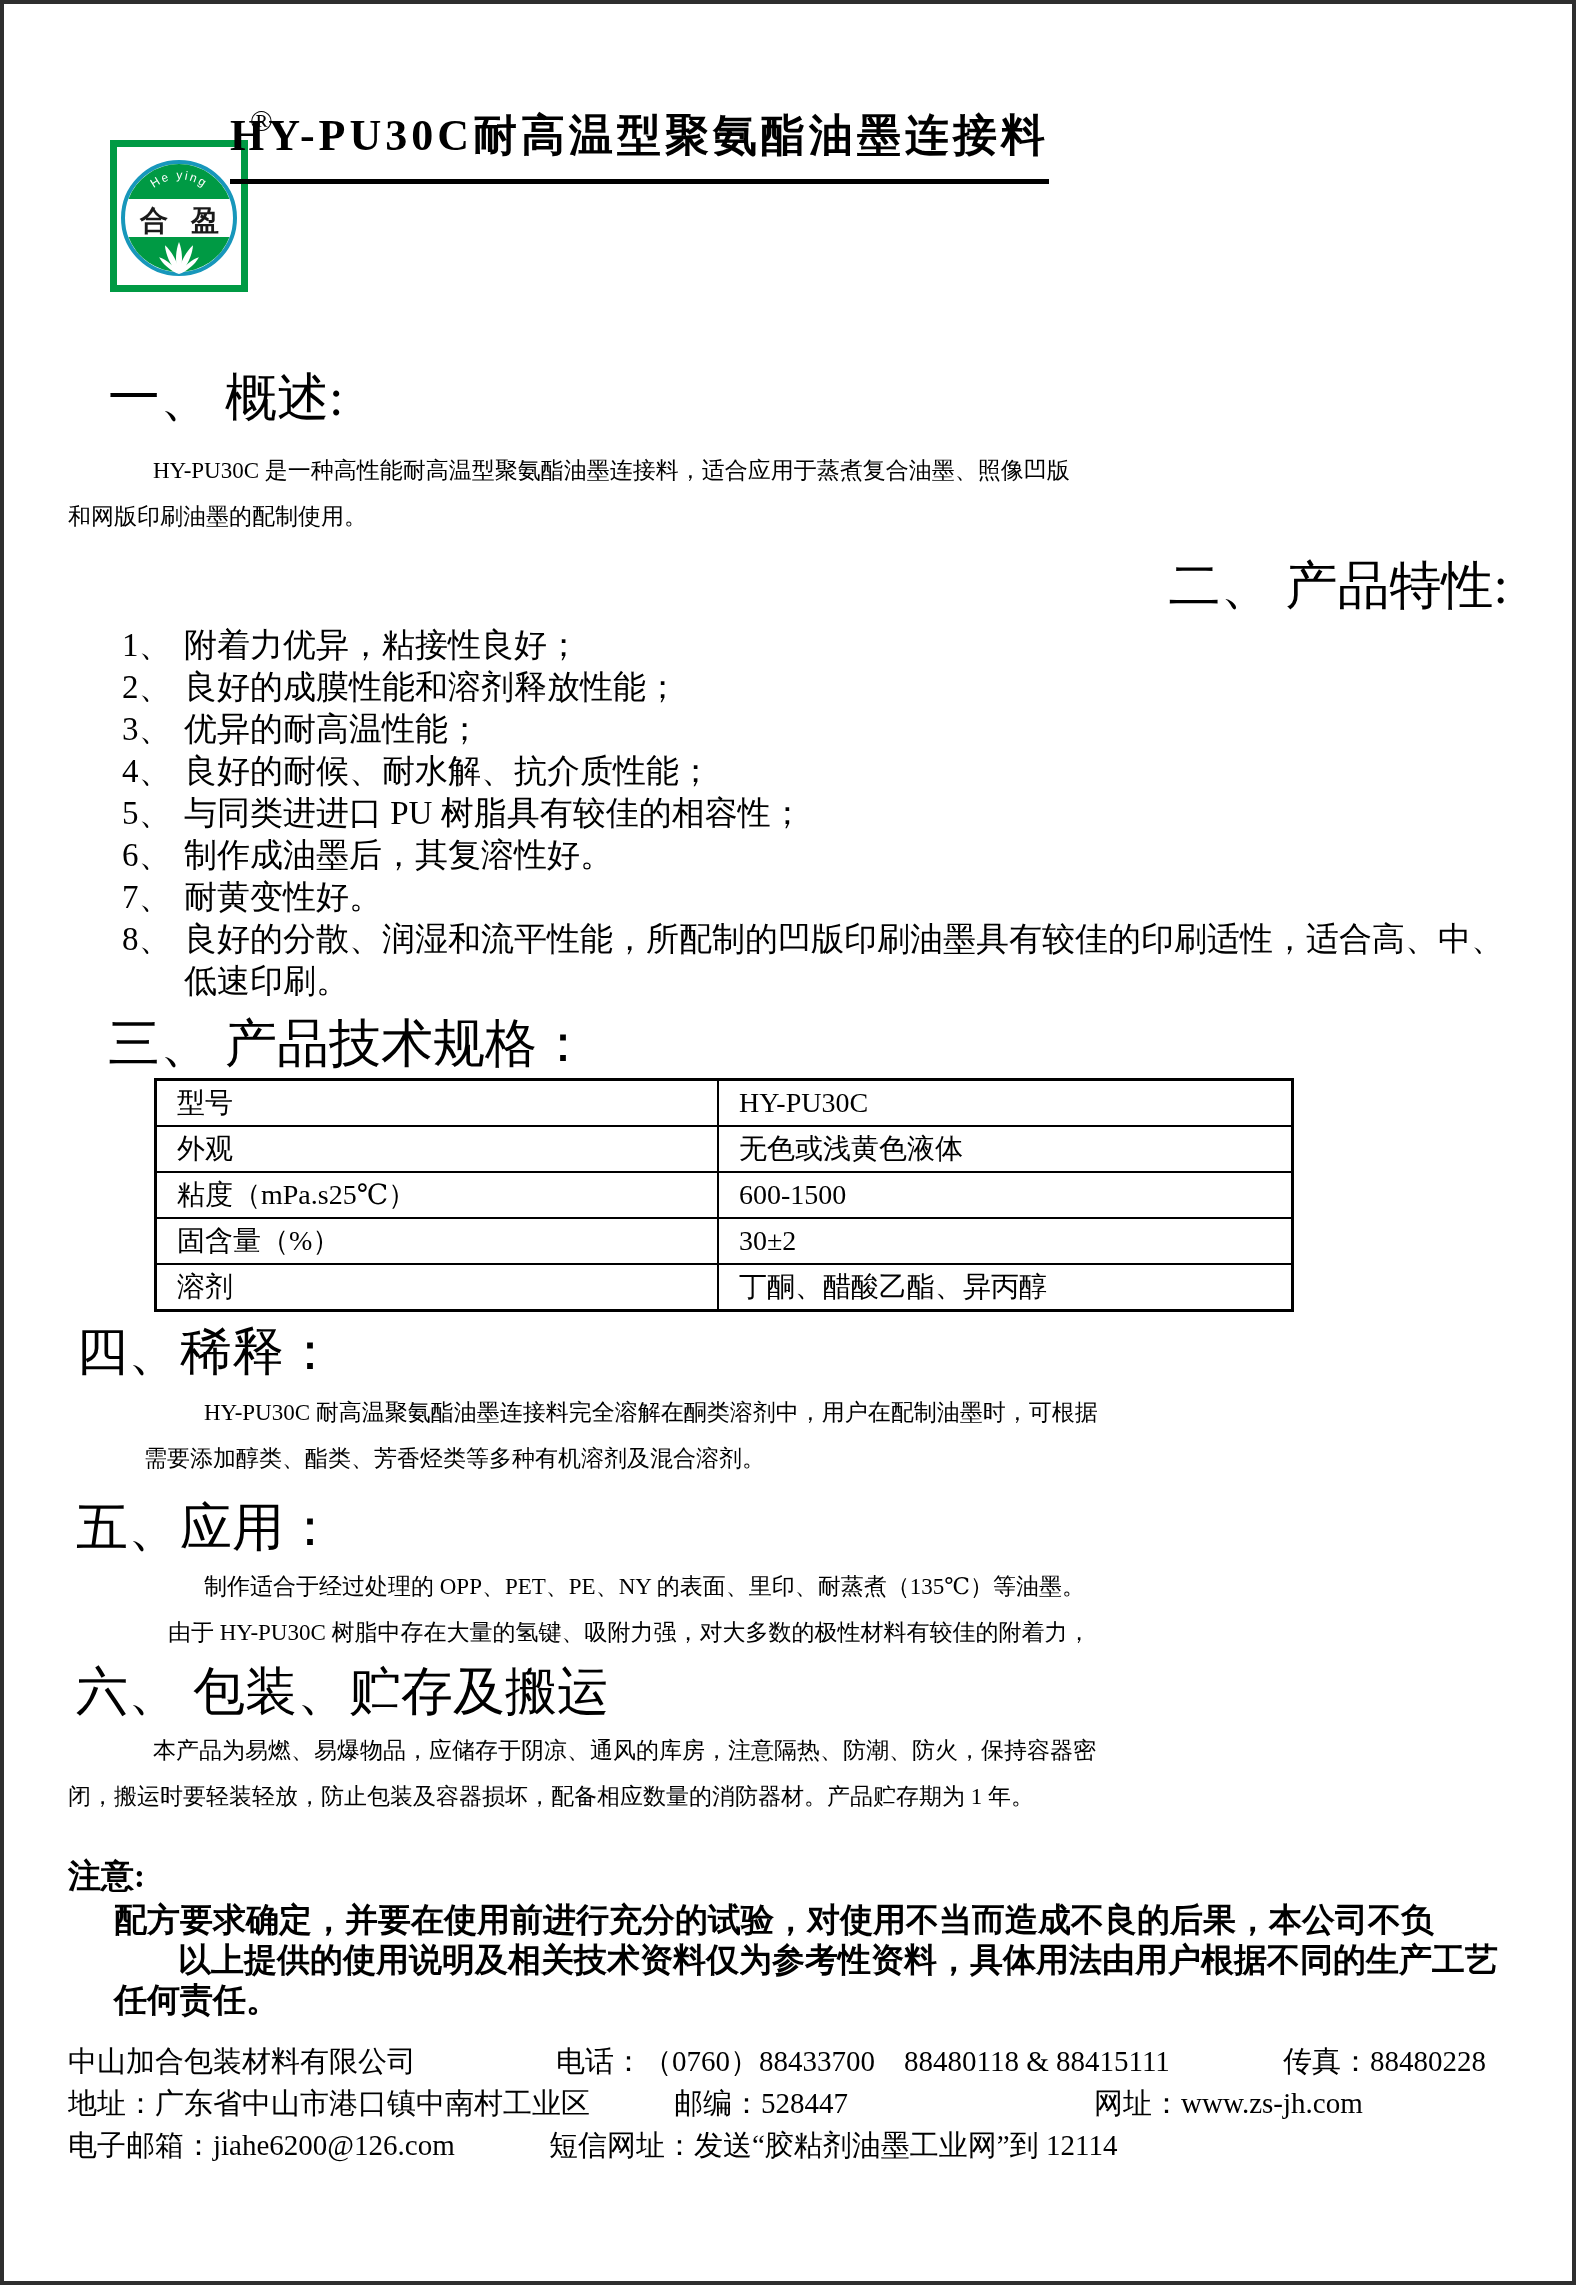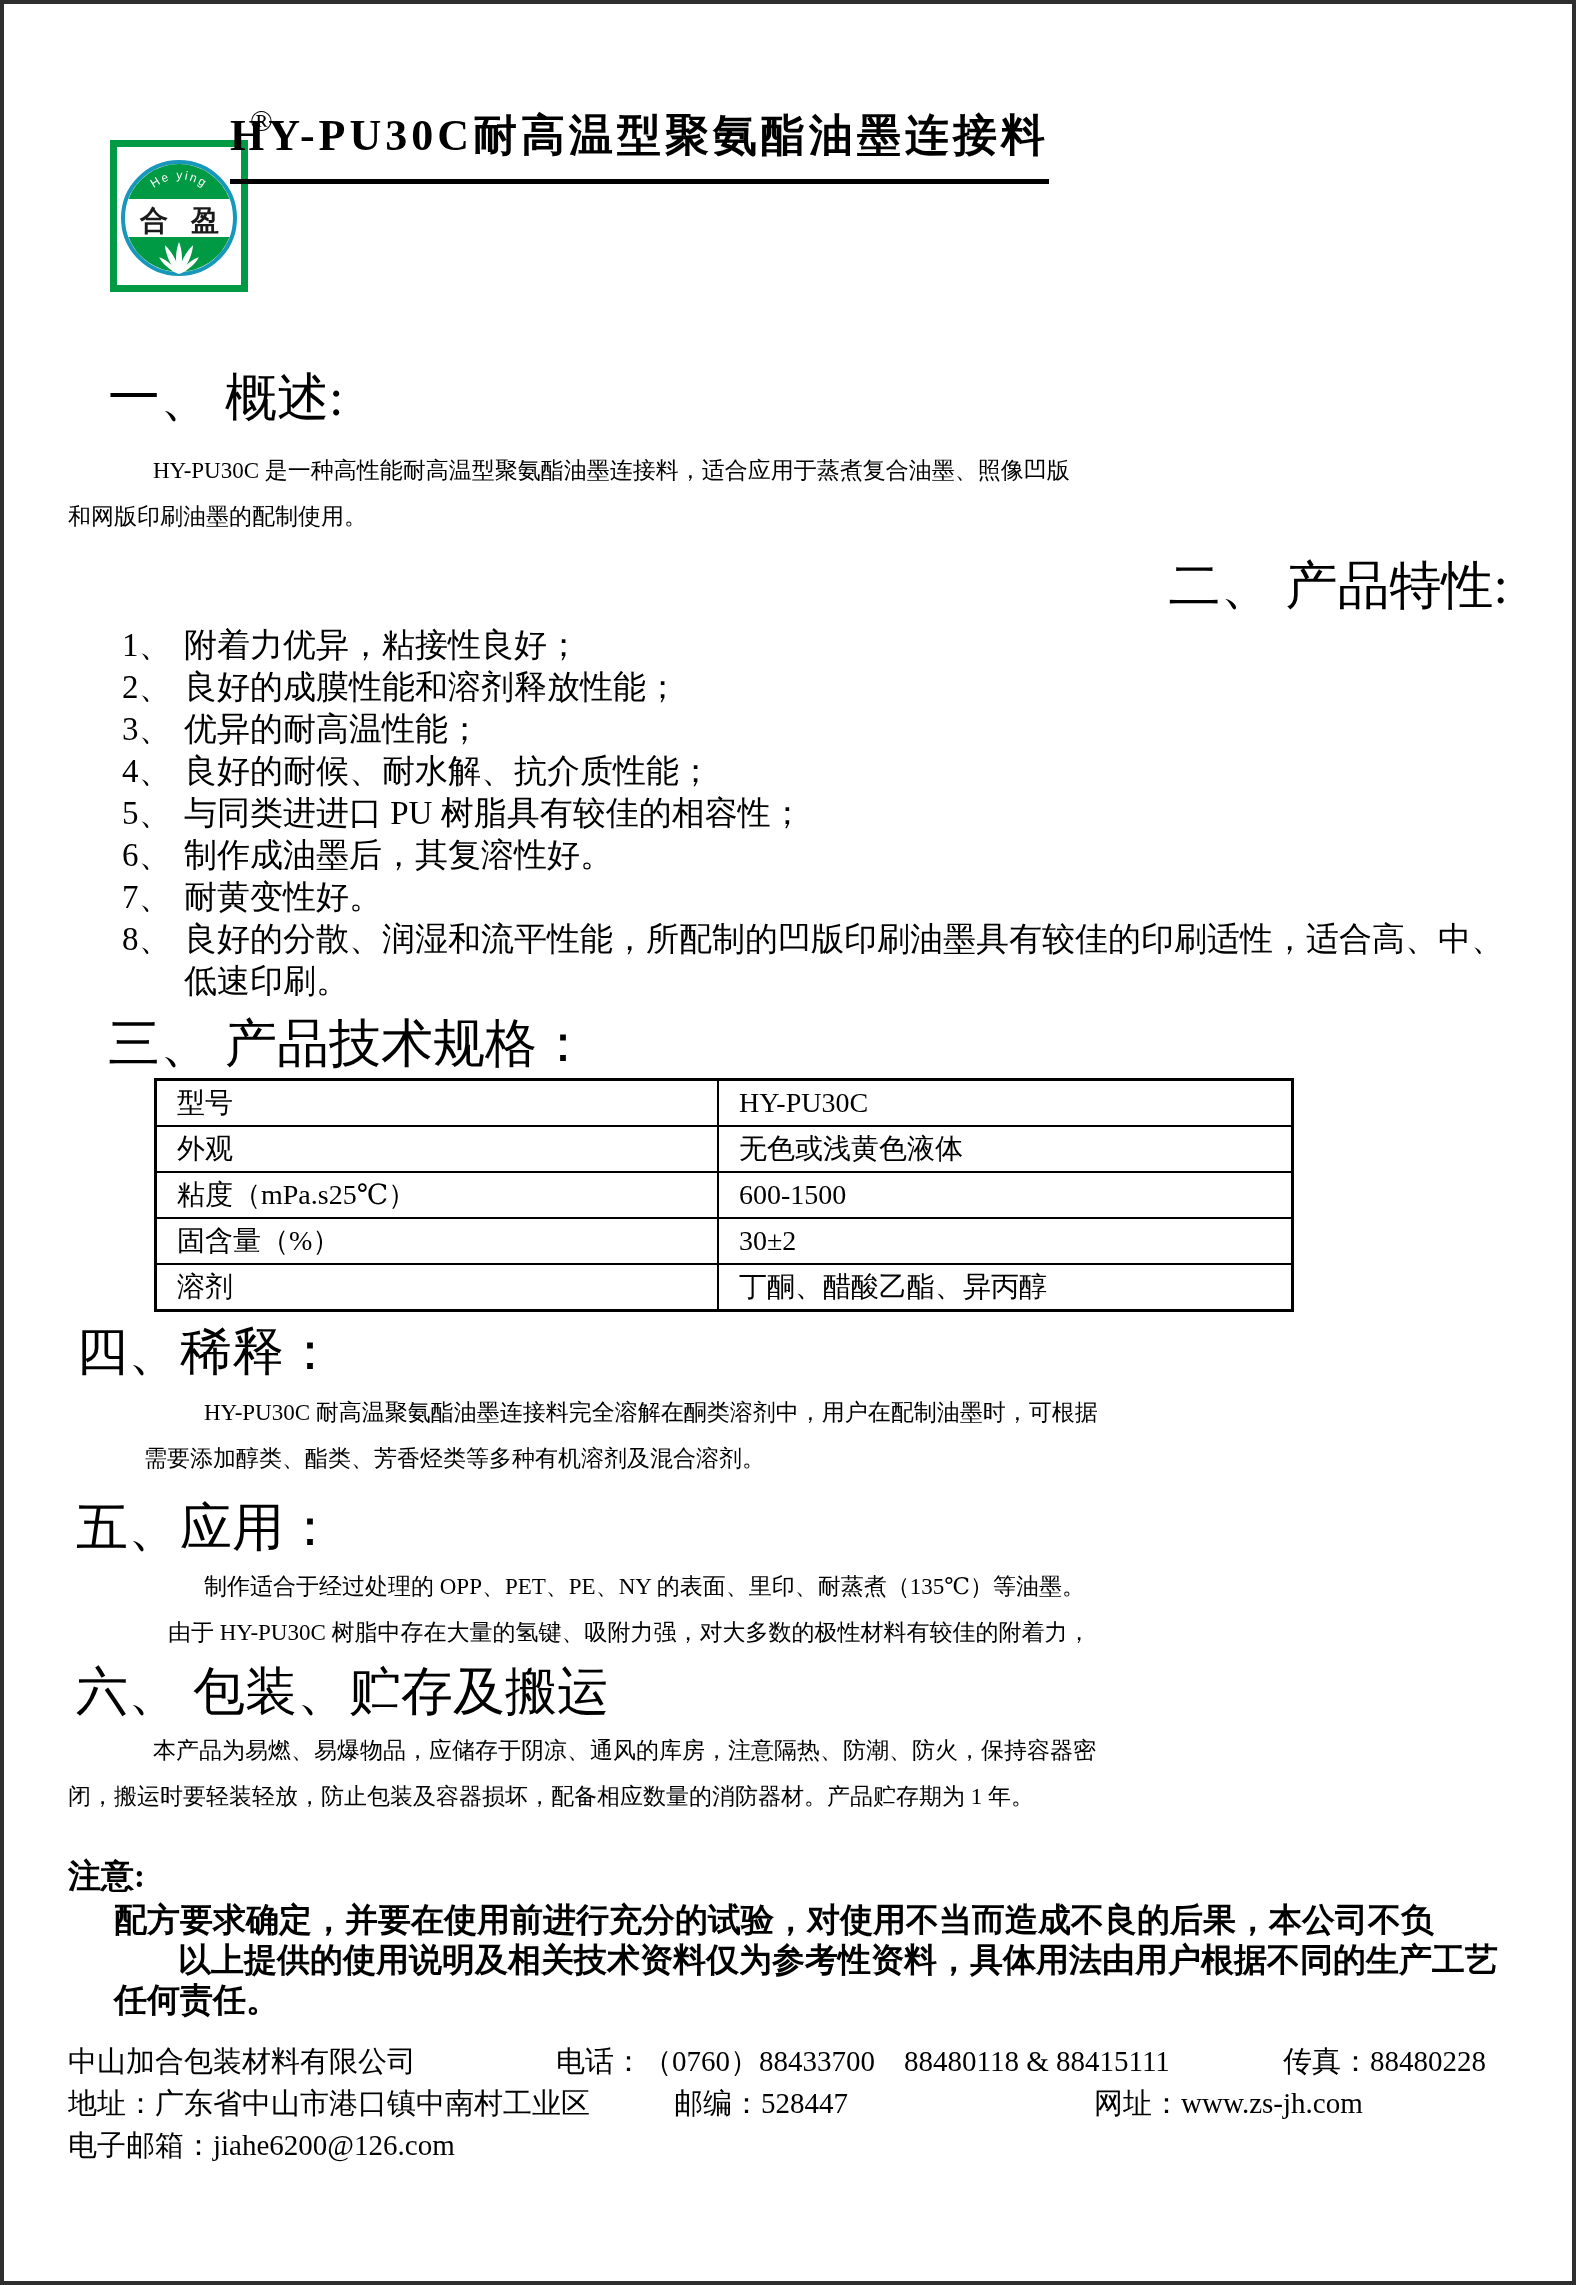--- a/index.html
+++ b/index.html
@@ -205,17 +205,18 @@
       <span class="f-phone">电话：（0760）88433700　88480118 &amp; 88415111</span>
       <span class="f-fax">传真：88480228</span>
     </div>
     <div class="footer-row">
       <span class="f-a">地址：广东省中山市港口镇中南村工业区</span>
       <span class="f-postal">邮编：528447</span>
       <span class="f-web">网址：www.zs-jh.com</span>
     </div>
     <div class="footer-row">
       <span class="f-a">电子邮箱：jiahe6200@126.com</span>
+      <span class="f-sms">短信网址：发送“胶粘剂油墨工业网”到 12114</span>
     </div>
   </div>
 
 
 </div>
 
 </body></html>

